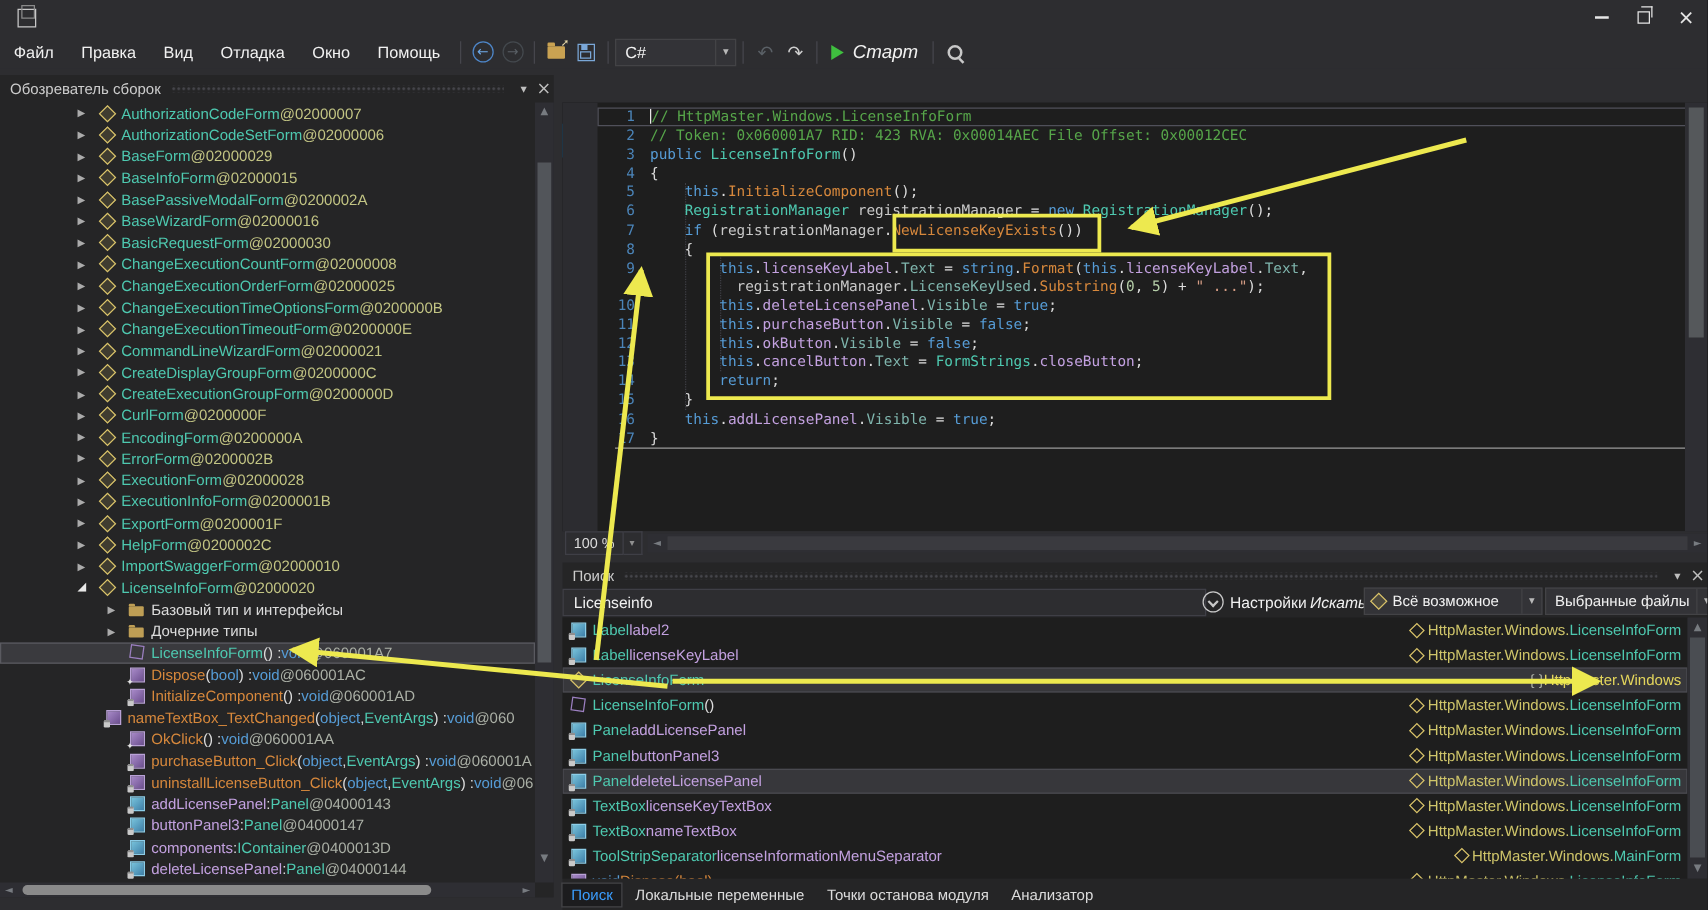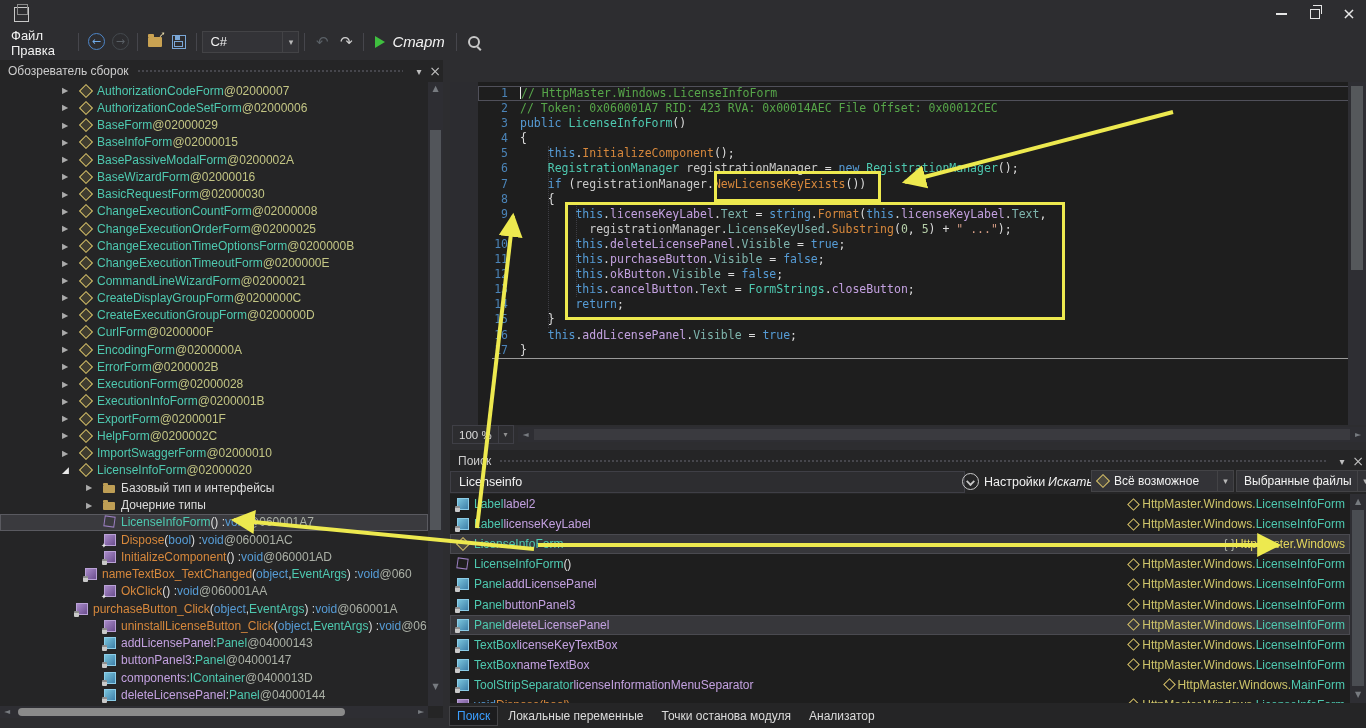--- a/index.html
+++ b/index.html
@@ -139,21 +139,21 @@
       <div class="winbtn">
           <div class="glyph-rest"></div>
         </div>
       <div class="winbtn">
           <div class="glyph-close">×</div>
         </div>
     </div>
   </div>
 
   <div class="menubar">
-    <div id="menu-items" style="display:flex;height:100%;flex-direction:column;">
+    <div id="menu-items" style="display:flex;height:100%;">
         <div class="menu-item">Файл</div>
         <div class="menu-item">Правка</div>
         <div class="menu-item">Вид</div>
         <div class="menu-item">Отладка</div>
         <div class="menu-item">Окно</div>
         <div class="menu-item">Помощь</div>
       </div>
     <div class="tb-sep"></div>
     <div class="tb-btn">
         <div class="nav-circle">←</div>
@@ -386,21 +386,21 @@
           <span class="t-g"> @060</span>
         </div>
         <div class="tree-row" style="padding-left: 86px;">
           <span class="exp"></span>
           <span class="ico ico-m b-star"></span>
           <span class="t-m">OkClick</span>
           <span class="t-x">() : </span>
           <span class="t-kw">void</span>
           <span class="t-g"> @060001AA</span>
         </div>
-        <div class="tree-row" style="padding-left: 58px;">
+        <div class="tree-row" style="padding-left: 86px;">
           <span class="exp"></span>
           <span class="ico ico-m b-lock"></span>
           <span class="t-m">purchaseButton_Click</span>
           <span class="t-x">(</span>
           <span class="t-kw">object</span>
           <span class="t-x">, </span>
           <span class="t-ty">EventArgs</span>
           <span class="t-x">) : </span>
           <span class="t-kw">void</span>
           <span class="t-g"> @060001A</span>

